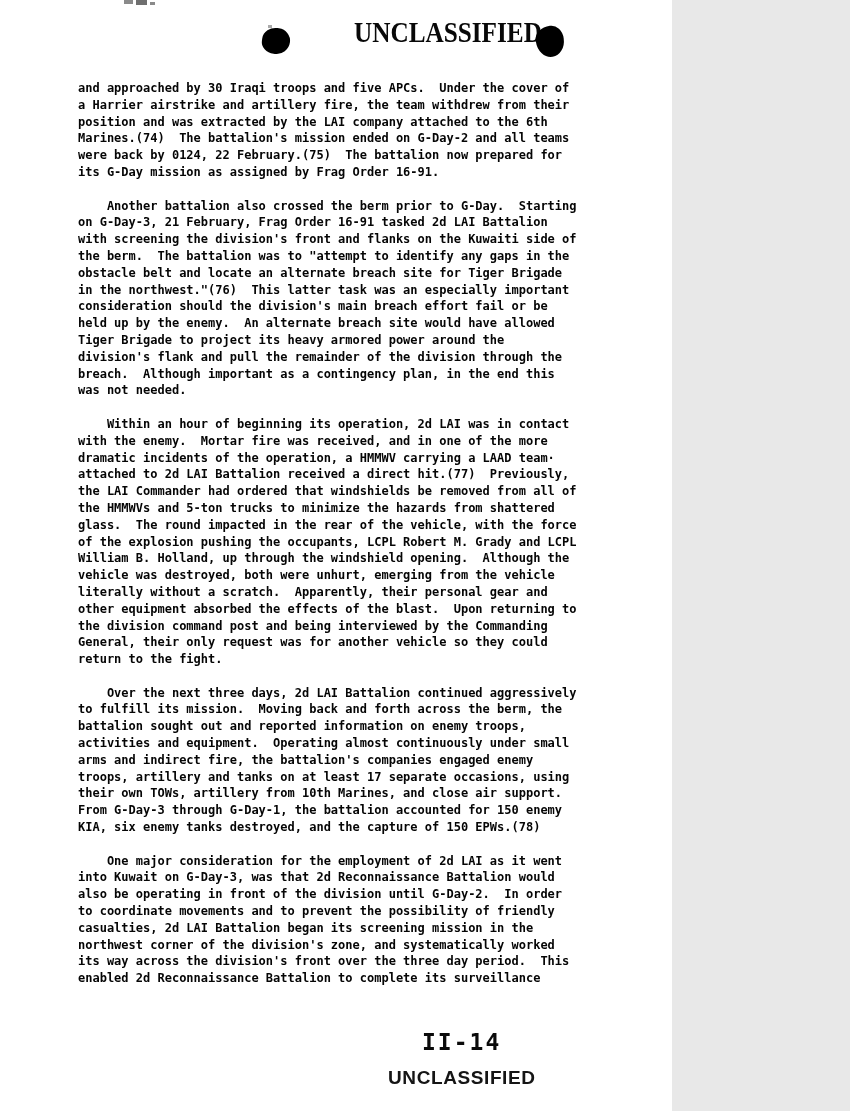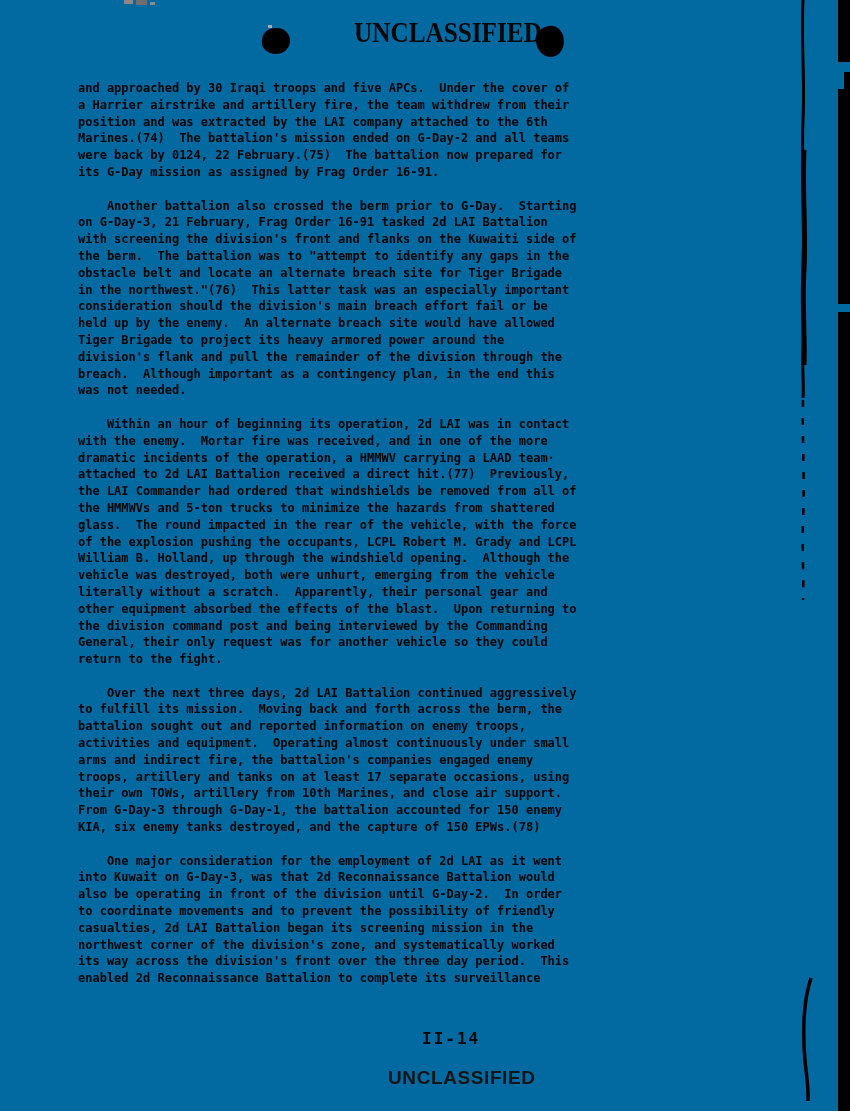--- a/index.html
+++ b/index.html
@@ -1,19 +1,19 @@
 <!DOCTYPE html>
 <html><head>
 <meta charset="utf-8">
 <style>
   html,body{margin:0;padding:0;background:#e8e8e8;}
   .page{
     position:relative;
-    width:850px;height:1111px;
-    background:#0369a1;
+    width:672px;height:1111px;
+    background:#ffffff;
     overflow:hidden;
     font-family:"DejaVu Sans Mono", monospace;
   }
   
   .header-stamp{
     position:absolute;left:354px;top:18px;
     font-family:"Liberation Serif", serif;
     font-weight:bold;font-size:29px;line-height:1;
     color:#080808;
     transform:scaleX(0.87);transform-origin:left top;
@@ -40,21 +40,21 @@
     font-family:"DejaVu Sans Mono", monospace;
     font-weight:bold;
     font-size:12px;line-height:16.8px;
     letter-spacing:0;
     white-space:pre;
     color:#050505;
   }
   .page-number{
     position:absolute;left:422px;top:1031px;
     font-family:"DejaVu Sans Mono", monospace;
-    font-weight:bold;font-size:16px;line-height:1;
+    font-weight:bold;font-size:23px;line-height:1;
     letter-spacing:2px;
     color:#0a0a0a;white-space:nowrap;
   }
   .footer-stamp{
     position:absolute;left:388px;top:1068px;
     font-family:"Liberation Sans", sans-serif;
     font-weight:bold;font-size:19px;line-height:1;
     letter-spacing:0.6px;
     color:#151515;white-space:nowrap;
   }

